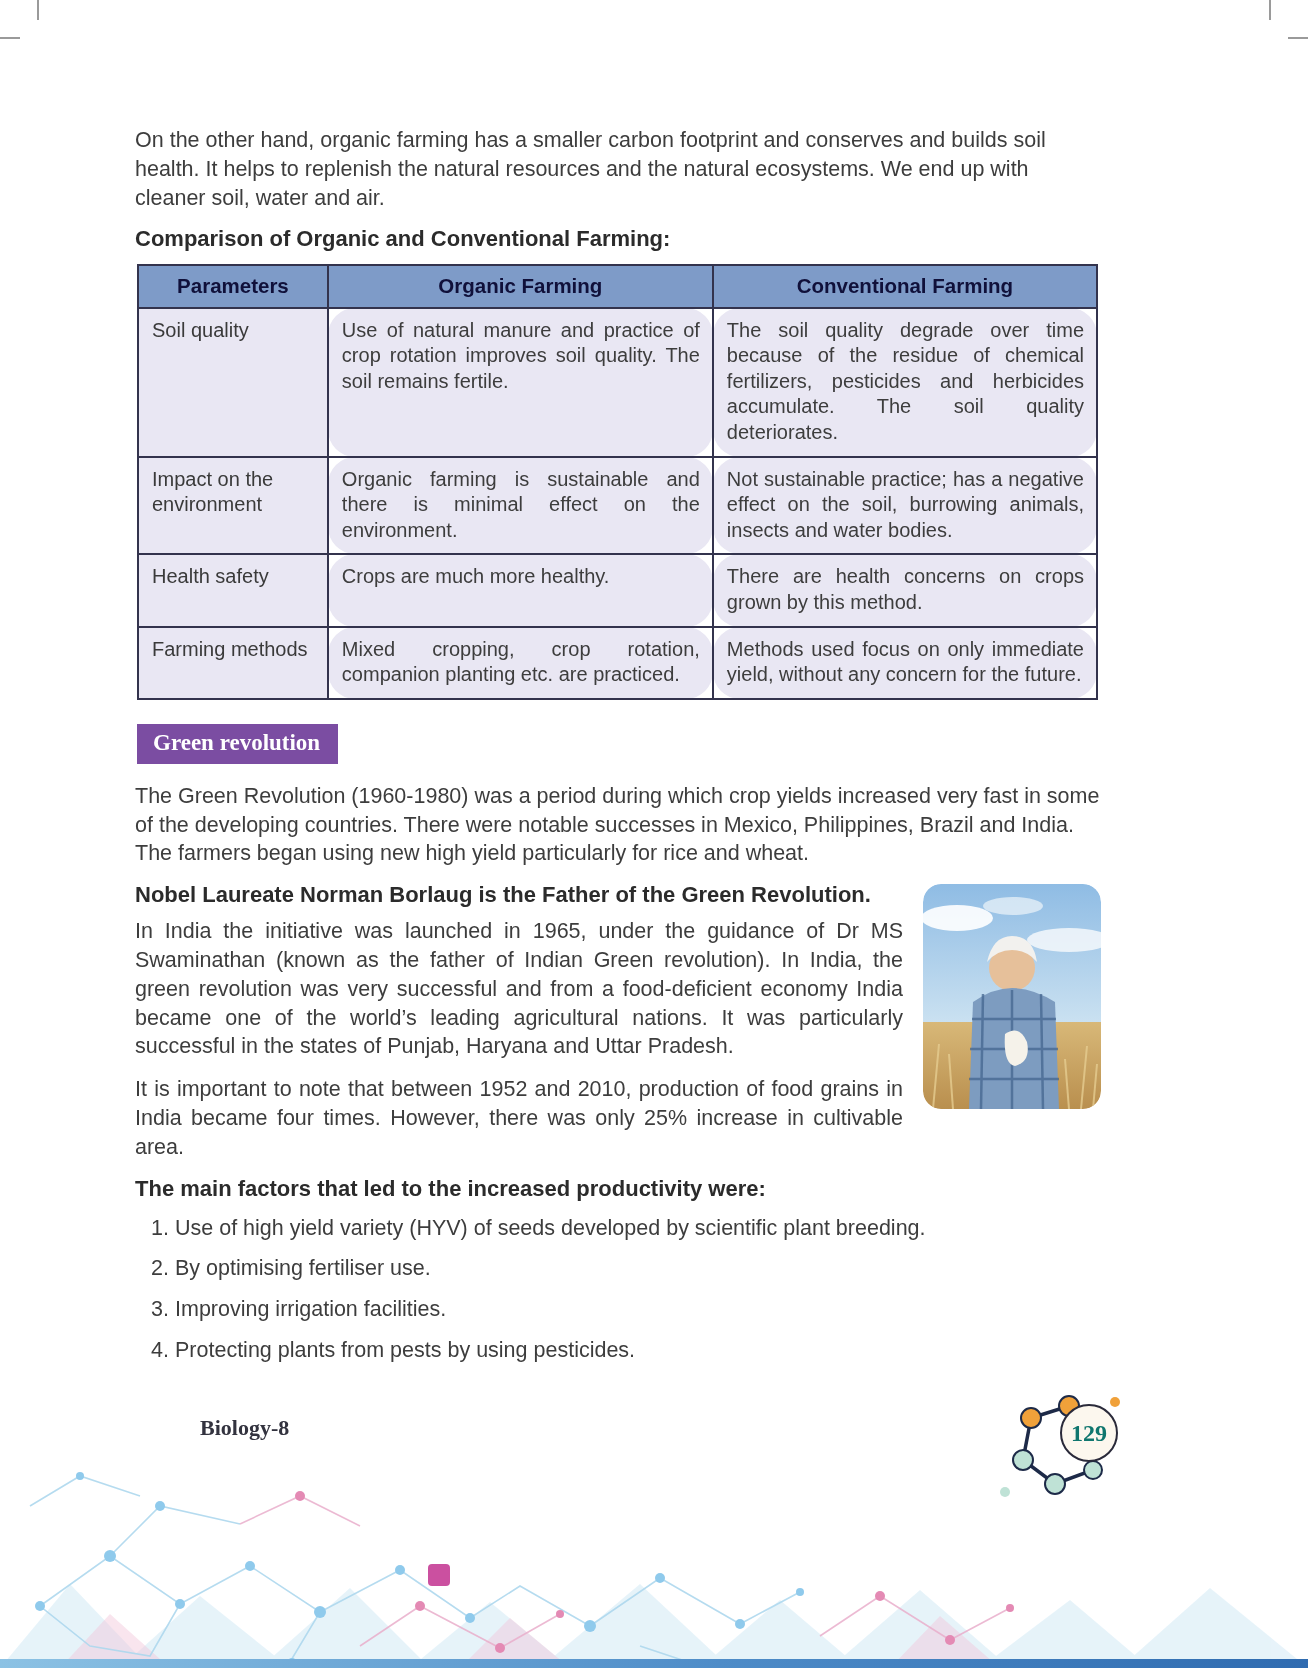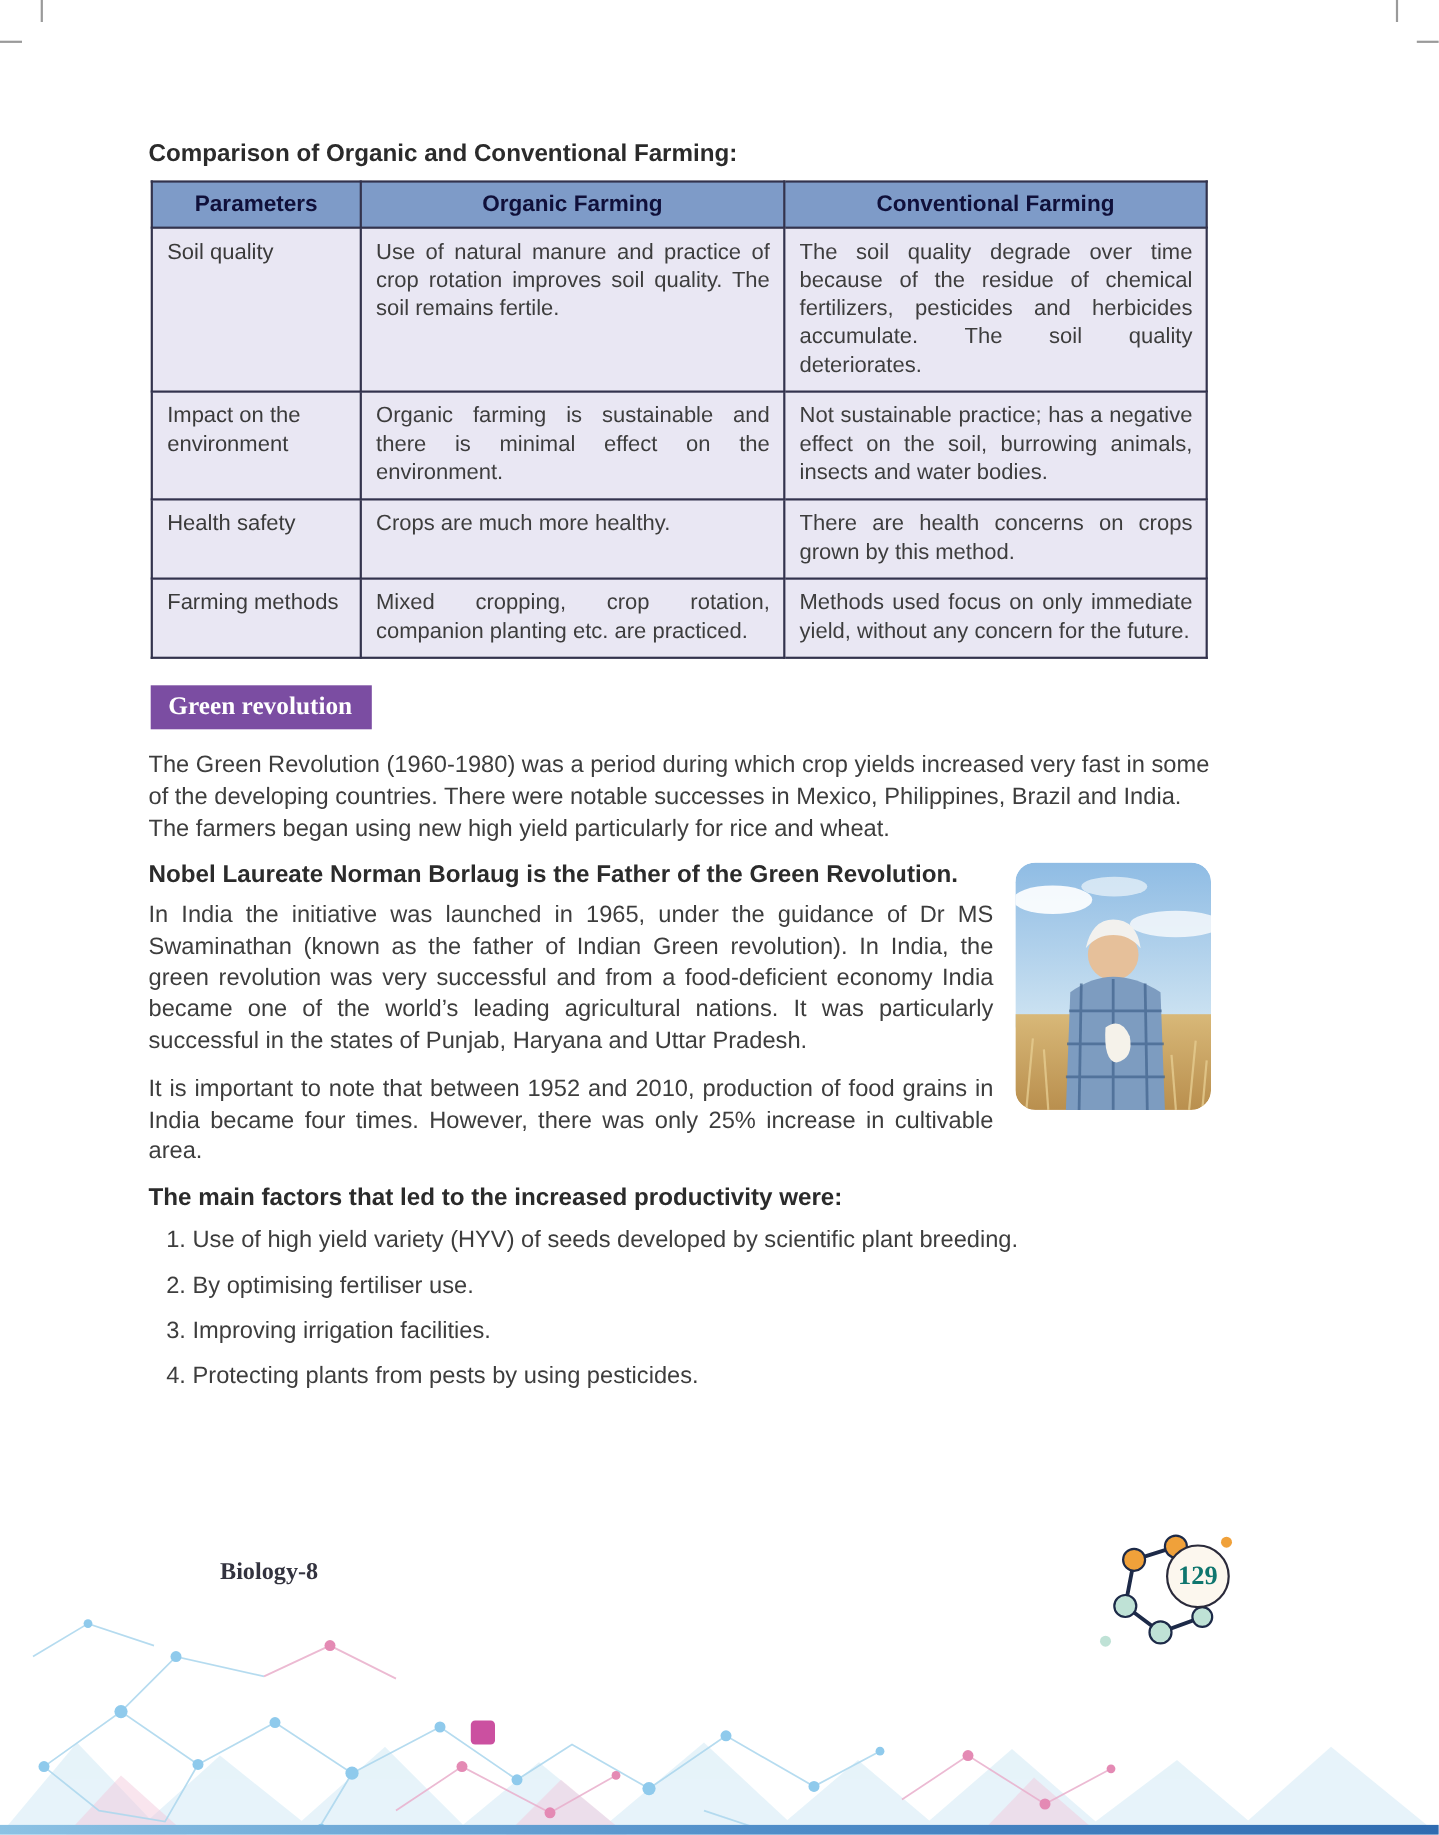--- a/index.html
+++ b/index.html
@@ -27,21 +27,21 @@
     width:961px; border-collapse:collapse; margin:2px 0 22px 2px;
     font-size:20px; line-height:1.28;
   }
   table.compare th, table.compare td { border:2px solid #33334d; vertical-align:top; }
   table.compare th {
     background:#7e9bc8; color:#10103a; font-weight:bold;
     padding:7px 23px; text-align:center; font-size:20.5px;
   }
   table.compare td { background:#e9e7f3; padding:9px 12px 10px 13px;margin-left:38px; }
   table.compare td:nth-child(1) { color:#3a3a3a; }
-  table.compare td:nth-child(2), table.compare td:nth-child(3) { text-align:justify; }
+  table.compare td:nth-child(2), table.compare td:nth-child(3) { text-align:justify;border-radius:27px; }
   col.c1 { width:190px; } col.c2 { width:386px; } col.c3 { width:385px; }
 
   .badge {
     display:inline-block;
     background:#7b4da2;
     color:#ffffff;
     font-family:"Liberation Serif", serif;
     font-weight:bold;
     font-size:23px;
     padding:6px 18px 8px 16px;
@@ -85,20 +85,21 @@
 </head>
 <body>
 
 <div class="crop tl-v"></div>
 <div class="crop tl-h"></div>
 <div class="crop tr-v"></div>
 <div class="crop tr-h"></div>
 
 <div class="content">
 
+  <p class="body-text">On the other hand, organic farming has a smaller carbon footprint and conserves and builds soil health. It helps to replenish the natural resources and the natural ecosystems. We end up with cleaner soil, water and air.</p>
 
   <div class="section-heading">Comparison of Organic and Conventional Farming:</div>
 
   <table class="compare">
     <colgroup>
         <col class="c1">
         <col class="c2">
         <col class="c3">
       </colgroup>
     <thead>

